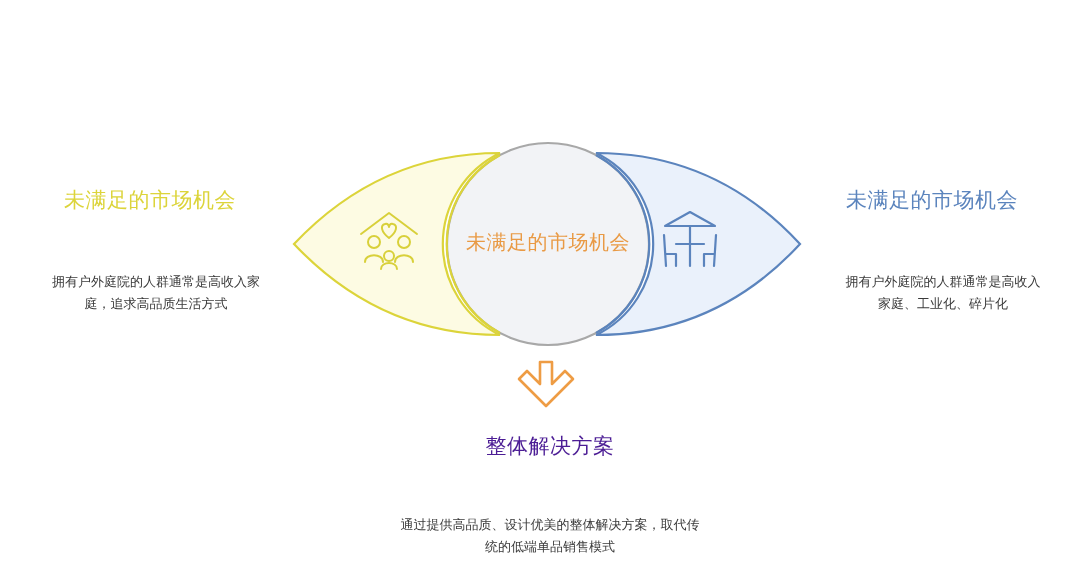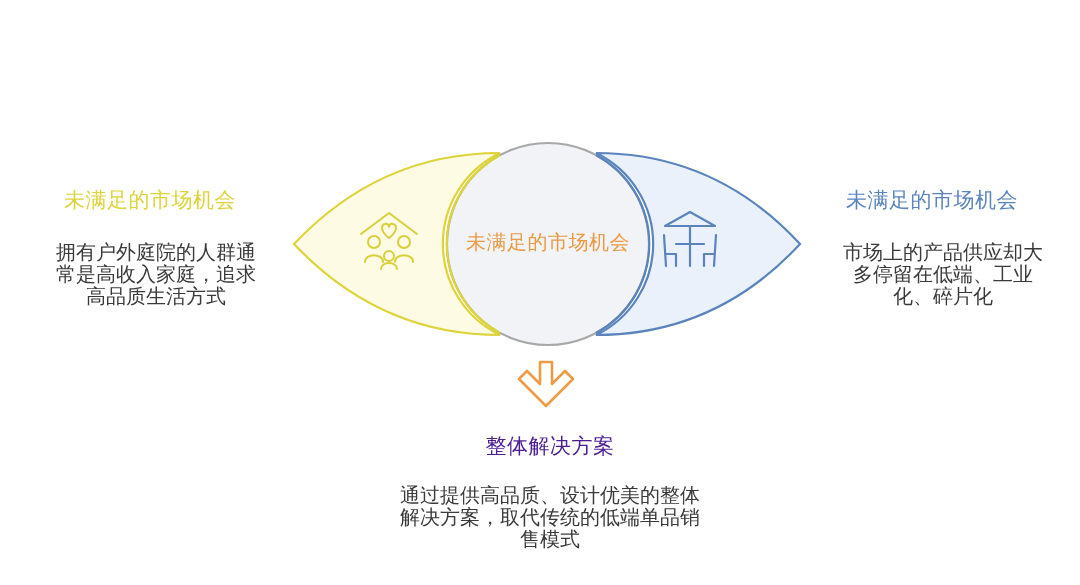--- a/index.html
+++ b/index.html
@@ -3,21 +3,21 @@
 <meta charset="utf-8">
 <style>
   html, body { margin: 0; padding: 0; }
   body {
     width: 1080px; height: 585px; background: #ffffff; position: relative; overflow: hidden;
     font-family: "DejaVu Sans", "Liberation Sans", sans-serif;
   }
   .abs { position: absolute; }
   svg.diagram { position: absolute; left: 0; top: 0; }
   .title { font-size: 21px; white-space: nowrap; letter-spacing: 0.5px; }
-  .desc { font-size: 20px; color: #3a3a3a; line-height: 22px; text-align: center; }
+  .desc { font-size: 13px; color: #3a3a3a; line-height: 22px; text-align: center; margin-top: 30px; }
   .left-title { left: 38px; top: 186px; width: 224px; text-align: center; color: #dcd43a; }
   .left-desc { left: 50px; top: 241px; width: 212px; }
   .right-title { left: 832px; top: 186px; width: 200px; text-align: center; color: #5b84bd; }
   .right-desc { left: 840px; top: 241px; width: 206px; }
   .center-label { left: 458px; top: 226px; width: 180px; text-align: center; color: #e99a45; font-size: 20px; line-height: 32px; white-space: normal; }
   .bottom-title { left: 440px; top: 432px; width: 220px; text-align: center; color: #4c1d95; }
   .bottom-desc { left: 400px; top: 484px; width: 300px; }
 </style>
 </head>
 <body>
@@ -59,16 +59,16 @@
     <path d="M540,362 L552,362 L552,384 L565,371 L573,379 L546,406 L519,379 L527,371 L540,384 Z" fill="none" stroke="#ee9c44" stroke-width="2.6" stroke-linejoin="round"></path>
   </g>
 </svg>
 
 <div class="abs title left-title">未满足的市场机会</div>
 <div class="abs desc left-desc">拥有户外庭院的人群通常是高收入家庭，追求高品质生活方式</div>
 
 <div class="abs title center-label">未满足的市场机会</div>
 
 <div class="abs title right-title">未满足的市场机会</div>
-<div class="abs desc right-desc">市场上的产品供应却大多停留在低端、工业化、碎片化</div>
+<div class="abs desc right-desc">拥有户外庭院的人群通常是高收入家庭、工业化、碎片化</div>
 
 <div class="abs title bottom-title">整体解决方案</div>
 <div class="abs desc bottom-desc">通过提供高品质、设计优美的整体解决方案，取代传统的低端单品销售模式</div>
 
 </body></html>

